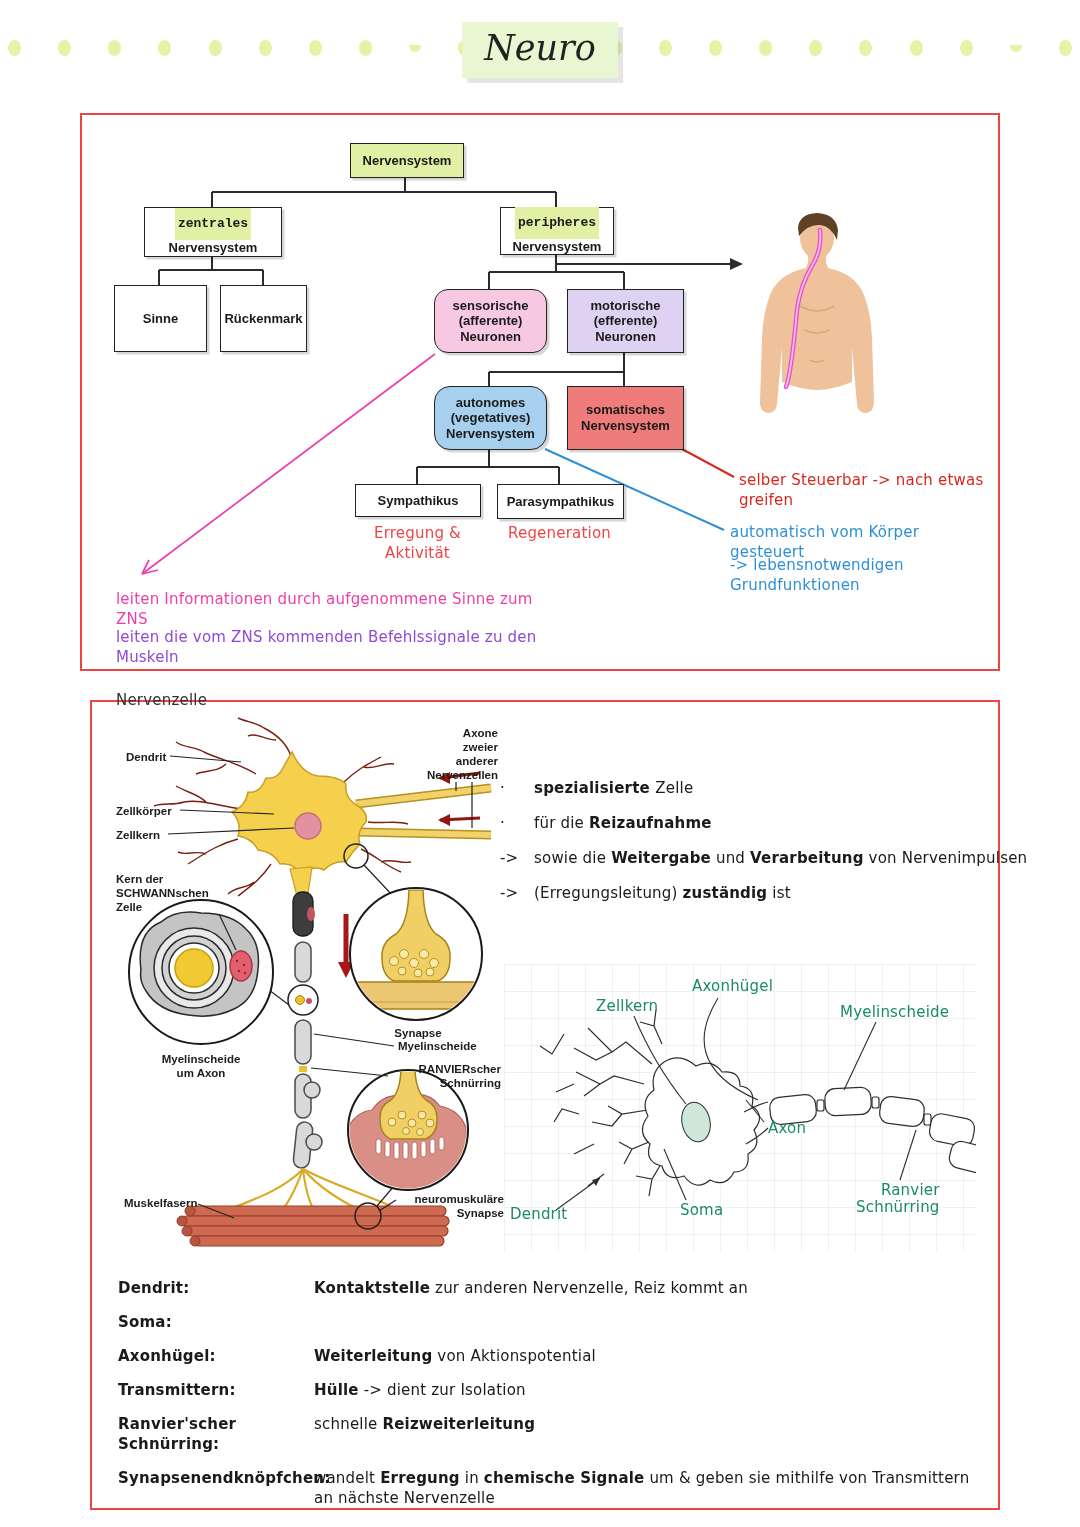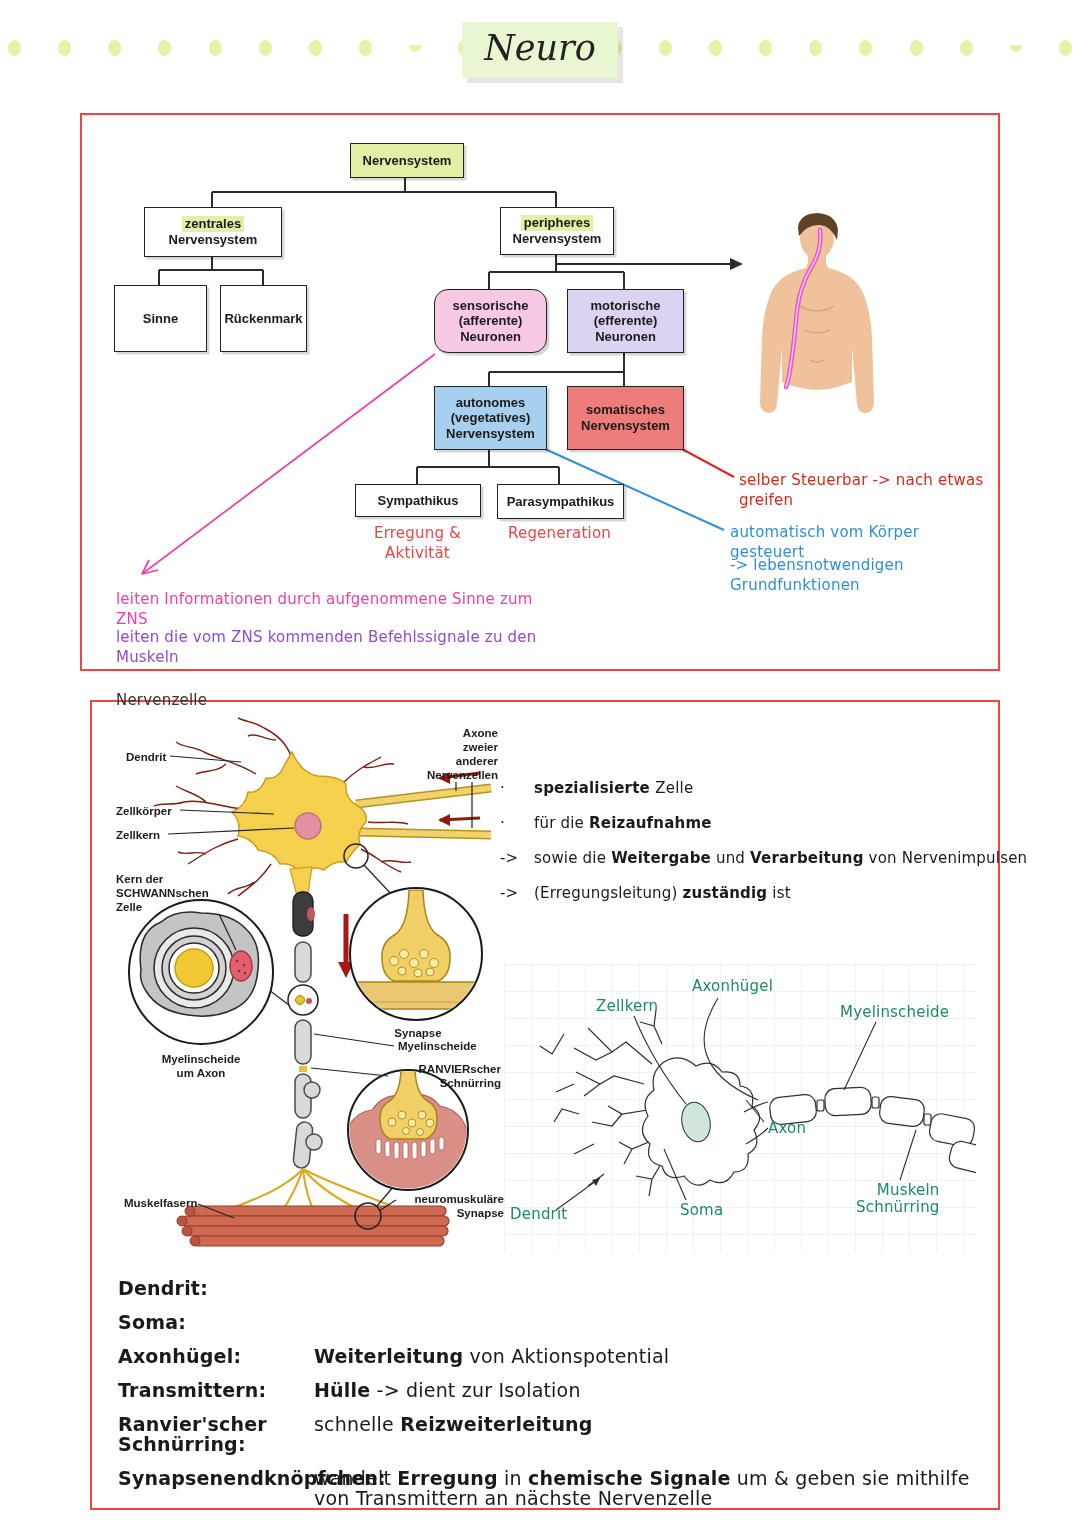--- a/index.html
+++ b/index.html
@@ -18,23 +18,23 @@
   .box1{left:80px;top:113px;width:916px;height:554px;}
   .box2{left:90px;top:700px;width:906px;height:806px;}
   .fc-svg{position:absolute;left:0;top:0;width:916px;height:554px;}
   
   .node{position:absolute;border:1.6px solid #222;background:#fff;box-shadow:2.5px 2.5px 0 rgba(0,0,0,0.16);
     display:flex;flex-direction:column;justify-content:center;align-items:center;text-align:center;
     font-size:13px;font-weight:600;line-height:1.2;white-space:pre-line;}
   .n-green{background:var(--green_hl);}
   .n-pink{background:var(--pink_hl);}
   .n-purple{background:var(--purple_hl);}
-  .n-blue{background:var(--blue_hl);}
+  .n-blue{background:var(--blue_hl);border-radius:16px;}
   .n-red{background:var(--red_hl);}
-  .hl{background:var(--green_hl);padding:0 3px;display:inline-block;}
+  .hl{background:var(--green_hl);padding:8px 3px;display:inline-block;font-family:Liberation Mono, monospace;}
   
   .hw{font-family:"DejaVu Sans",sans-serif;letter-spacing:.2px;}
   .note{position:absolute;font-size:15px;line-height:20px;}
   .c-red{color:var(--red_note);}
   .c-blue{color:var(--blue_note);}
   .c-pink{color:var(--pink_note);}
   .c-purple{color:var(--purple_note);}
   .c-black{color:#ef4444;}
   .t-center{text-align:center;}
   .t-right{text-align:right;}
@@ -45,21 +45,21 @@
   .tb svg{position:absolute;left:0;top:0;}
   .tb-label{position:absolute;font-size:11.5px;font-weight:700;color:#1c1c1c;line-height:1.22;white-space:pre-line;}
   .bullets{position:absolute;left:408px;top:76px;width:560px;}
   .b-row{display:flex;margin-bottom:15px;font-size:15px;line-height:20px;}
   .b-row .marker{width:34px;flex:none;}
   .b-row b{font-weight:700;}
   .sketch{position:absolute;left:412px;top:262px;width:472px;height:288px;}
   .sketch svg{position:absolute;left:0;top:0;}
   .sk-label{position:absolute;font-size:15px;color:var(--green_label);line-height:1.15;white-space:pre-line;text-align:right;}
   .defs{position:absolute;left:26px;top:576px;width:866px;}
-  .d-row{display:flex;margin-bottom:14px;font-size:19px;line-height:20px;}
+  .d-row{display:flex;margin-bottom:14px;font-size:15px;line-height:20px;}
   .d-row .term{width:196px;flex:none;font-weight:700;}
   .d-row .desc b{font-weight:700;}
 </style>
 </head>
 <body>
 
 <div class="page">
 
   <div class="hdr">
     <div class="dots">
@@ -396,27 +396,28 @@
           <path d="M396,216 L412,166"></path>
         </g>
         <polygon points="96,214 88,216 92,222" fill="#2e2e2e"></polygon>
       </svg>
       <div class="sk-label hw" style="left:92px;top:34px;">Zellkern</div>
       <div class="sk-label hw" style="left:188px;top:14px;">Axonhügel</div>
       <div class="sk-label hw" style="left:336px;top:40px;">Myelinscheide</div>
       <div class="sk-label hw" style="left:264px;top:156px;">Axon</div>
       <div class="sk-label hw" style="left:176px;top:238px;">Soma</div>
       <div class="sk-label hw" style="left:6px;top:242px;">Dendrit</div>
-      <div class="sk-label hw" style="left:352px;top:218px;">Muskeln
+      <div class="sk-label hw" style="left:352px;top:218px;">Ranvier
 Schnürring</div>
     </div>
 
     <div class="defs hw">
       <div class="d-row">
         <span class="term">Dendrit:</span>
+        <span class="desc"><b>Kontaktstelle</b><span> zur anderen Nervenzelle, Reiz kommt an</span></span>
       </div>
       <div class="d-row">
         <span class="term">Soma:</span>
       </div>
       <div class="d-row">
         <span class="term">Axonhügel:</span>
         <span class="desc"><b>Weiterleitung</b><span> von Aktionspotential</span></span>
       </div>
       <div class="d-row">
         <span class="term">Transmittern:</span>

